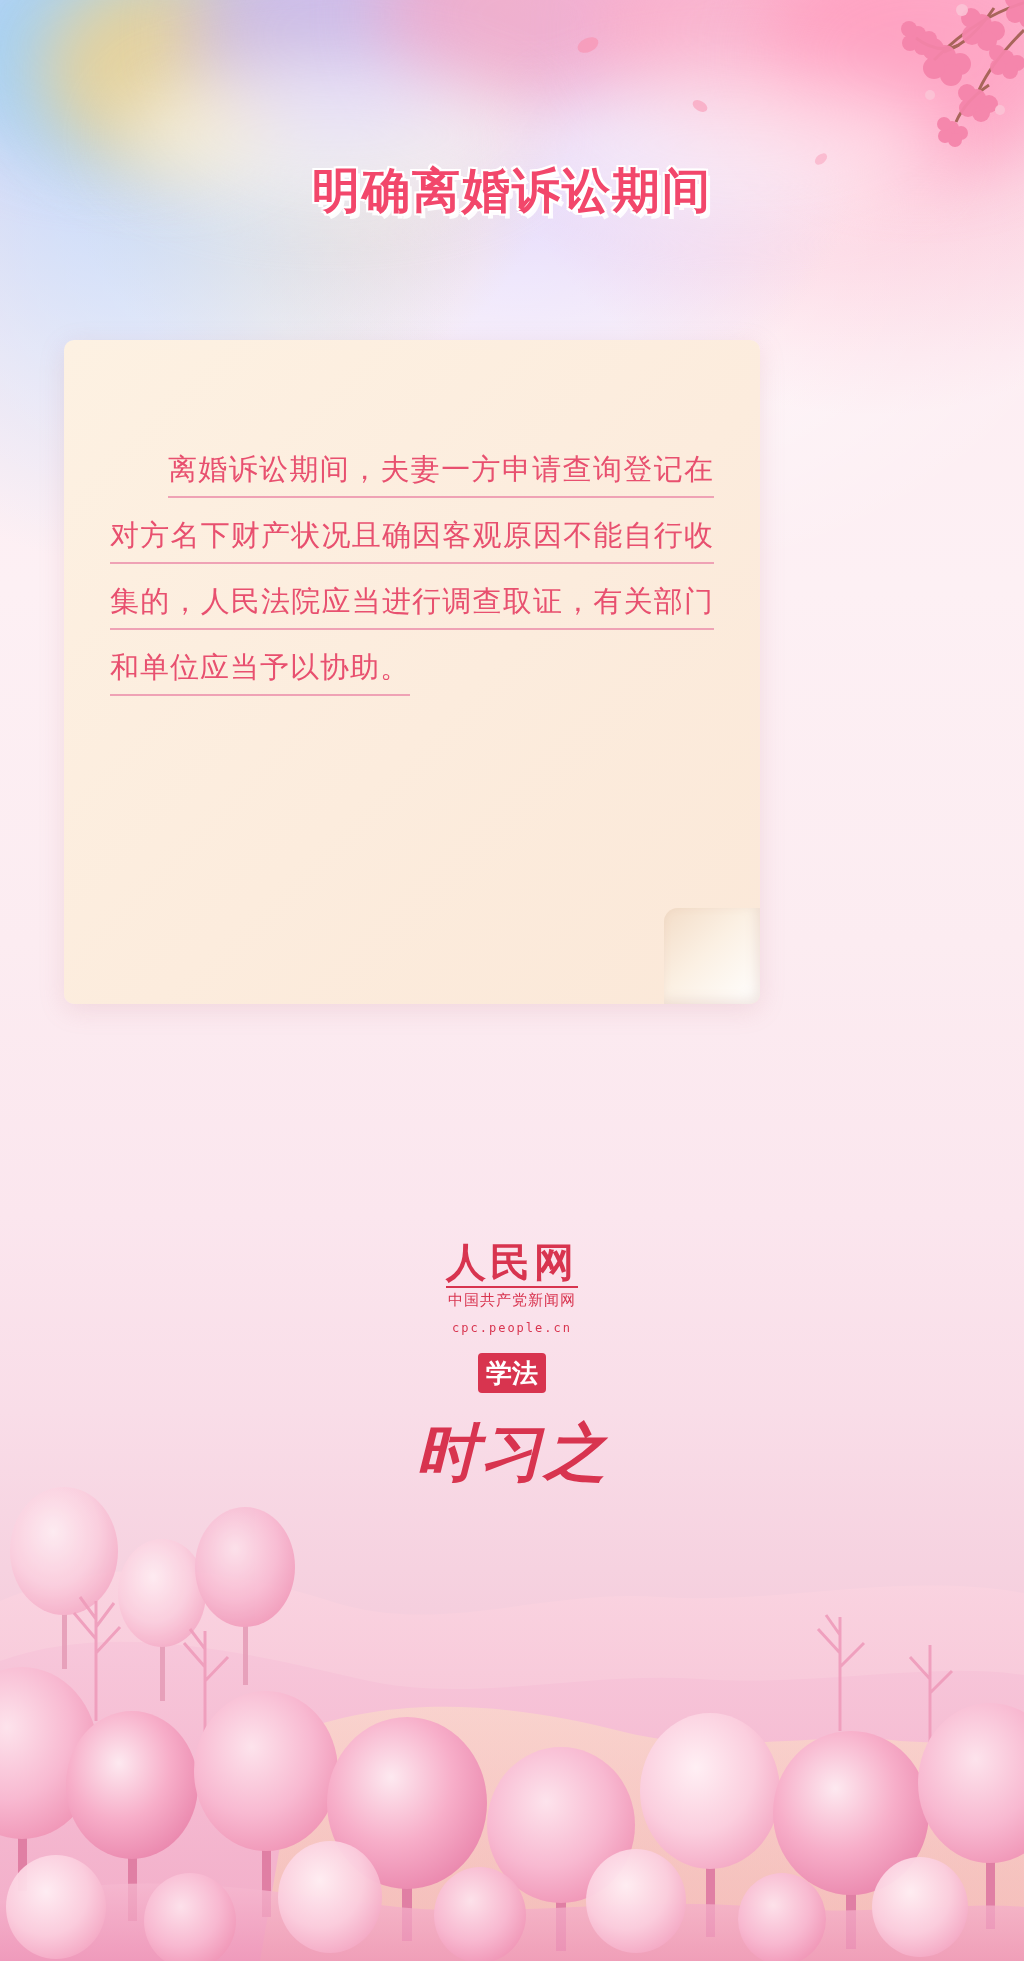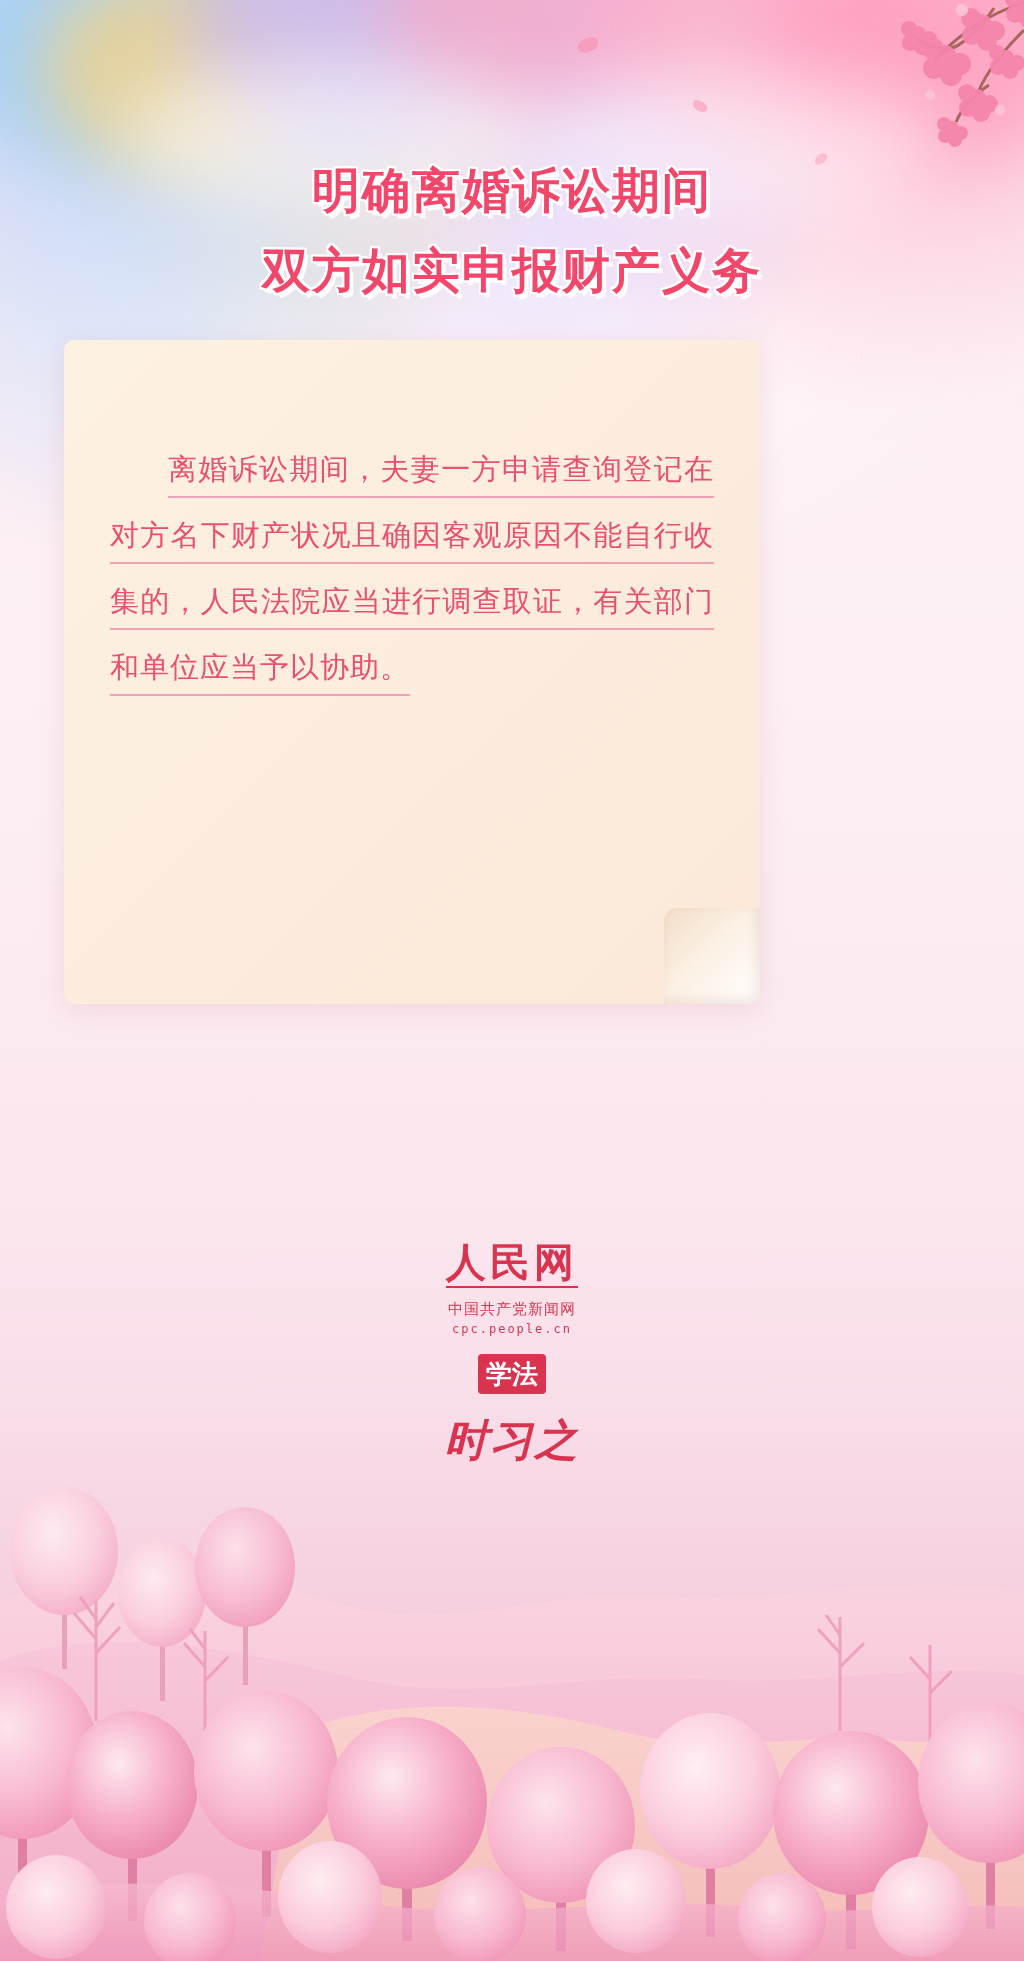--- a/index.html
+++ b/index.html
@@ -142,47 +142,47 @@
     color: #d8344f;
     letter-spacing: 4px;
     line-height: 44px;
   }
   .logo-people .sub {
     font-family: "DejaVu Sans", "Liberation Sans", sans-serif;
     font-size: 15px;
     color: #d8344f;
     letter-spacing: 1px;
     border-top: 2px solid #d8344f;
-    padding-top: 12px;
+    padding-top: 3px;
     margin-top: 2px;
   }
   .logo-people .url {
     font-family: "DejaVu Sans Mono", "Liberation Mono", monospace;
     font-size: 12px;
     color: #d8344f;
     letter-spacing: 2px;
-    margin-top: 3px;
+    margin-top: 11px;
   }
   .logo-xuefa {
     background: #d8344f;
     color: #fff;
     font-family: "DejaVu Sans", "Liberation Sans", sans-serif;
     font-weight: bold;
     font-size: 26px;
     line-height: 28px;
     padding: 6px 8px;
     border-radius: 4px;
     text-align: center;
     letter-spacing: 0;
   }
   .logo-shixizhi {
     font-family: "DejaVu Sans", "Liberation Sans", sans-serif;
     font-weight: bold;
     font-style: italic;
-    font-size: 43px;
+    font-size: 62px;
     color: #d8344f;
     letter-spacing: 2px;
   }
 
   
   .forest { position: absolute; left: 0; bottom: 0; width: 1024px; height: 660px; }
 </style>
 </head>
 <body>
 
@@ -270,21 +270,20 @@
   </svg>
   <svg class="petal" style="left:690px; top:96px;" width="20" height="20" viewBox="0 0 20 20">
     <ellipse cx="10" cy="10" rx="8" ry="5" fill="#f9a9c2" opacity="0.8" transform="rotate(30 10 10)"></ellipse>
   </svg>
   <svg class="petal" style="left:812px; top:150px;" width="18" height="18" viewBox="0 0 18 18">
     <ellipse cx="9" cy="9" rx="7" ry="4.5" fill="#f9b2c8" opacity="0.75" transform="rotate(-40 9 9)"></ellipse>
   </svg>
 
   <div class="title-wrap">
     <div class="title-line">明确离婚诉讼期间</div>
-    <div class="title-line">双方如实申报财产义务</div>
   </div>
 
   <div class="card">
     <div class="card-inner">
       <p class="para"><span class="u">离婚诉讼期间，夫妻一方申请查询登记在对方名下财产状况且确因客观原因不能自行收集的，人民法院应当进行调查取证，有关部门和单位应当予以协助。</span></p>
     </div>
     <div class="corner"></div>
   </div>
 
   <div class="logos">

